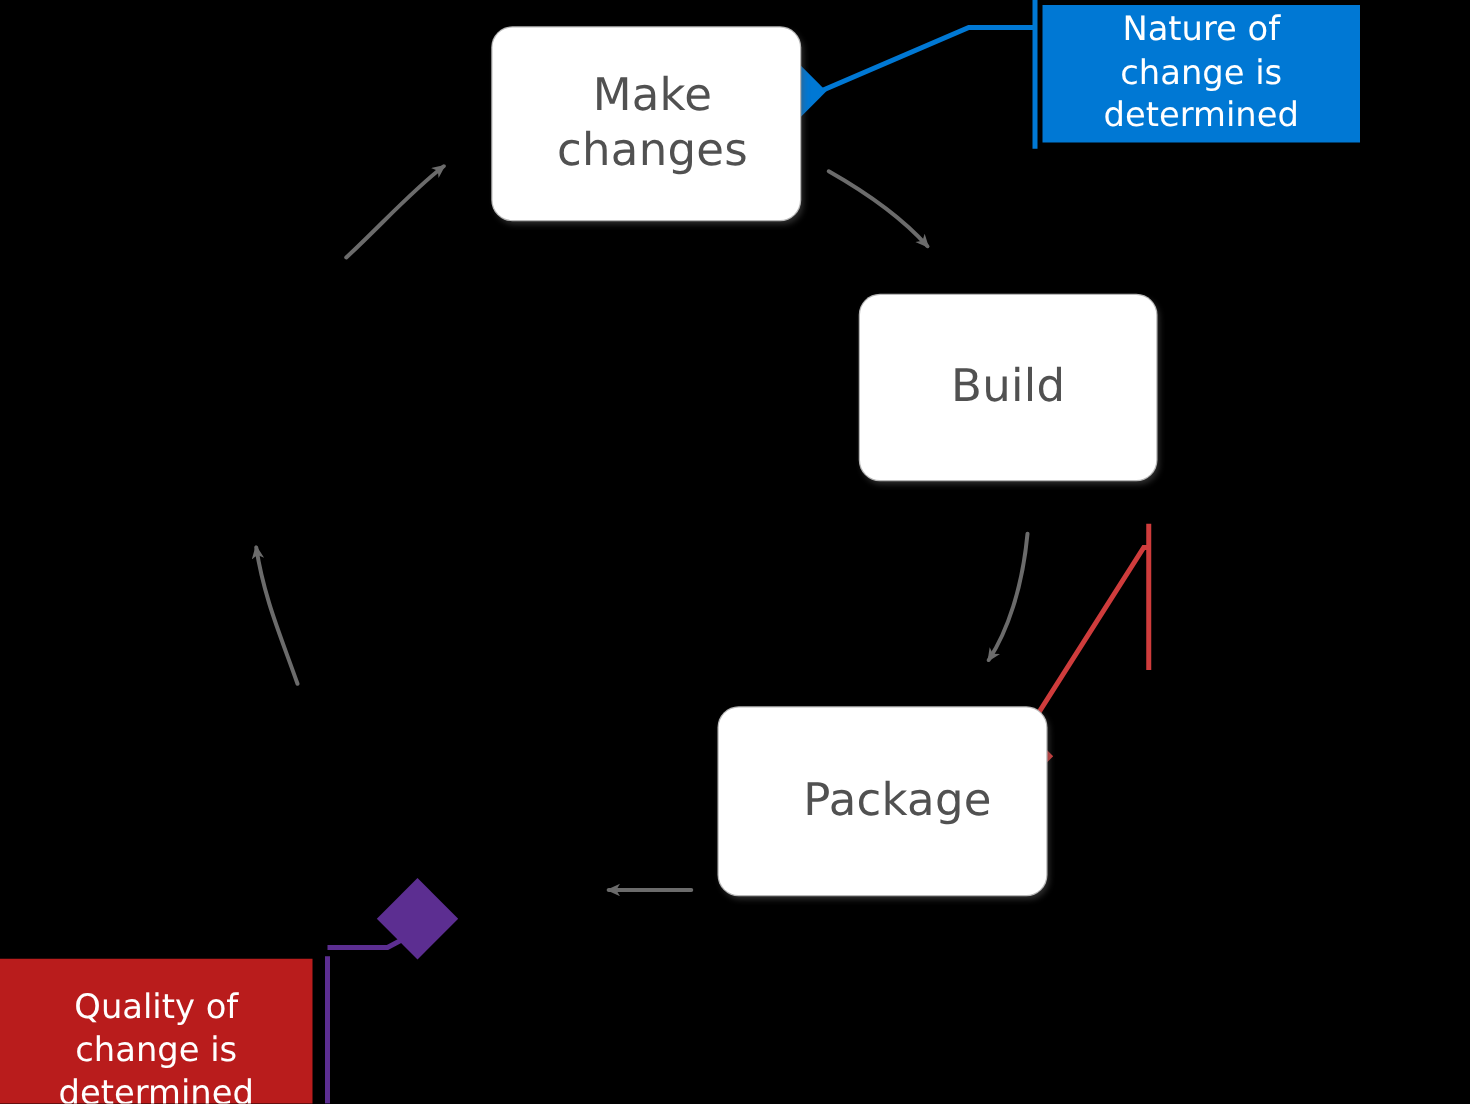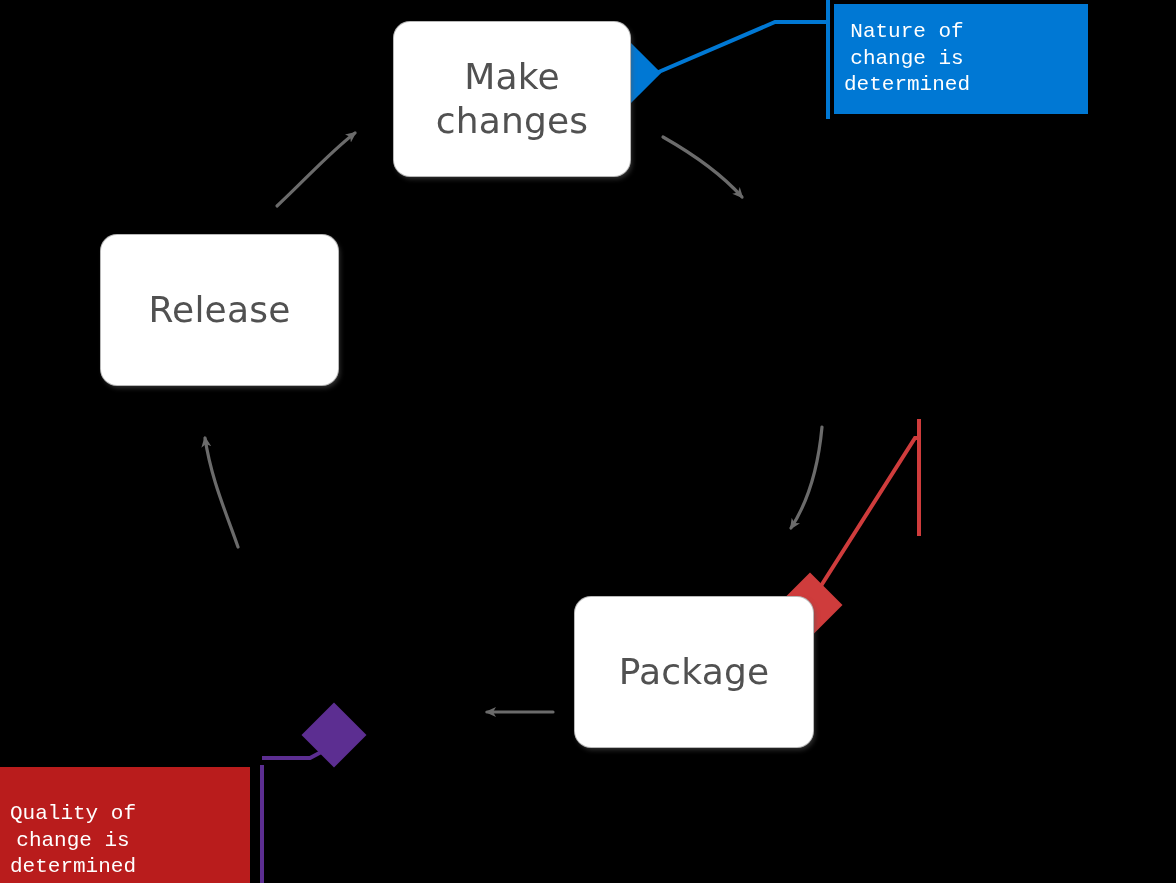--- a/index.html
+++ b/index.html
@@ -37,29 +37,28 @@
     font-weight: 400;
     line-height: 1.22;
     letter-spacing: 0.2px;
     z-index: 3;
   }
   .node-label { display: block; white-space: pre-line; }
   .callout {
     position: absolute;
     display: flex;
     align-items: center;
-    justify-content: flex-start;
+    justify-content: center;
     text-align: center;
     color: #ffffff;
-    font-size: 21px;
+    font-size: 27px;
     line-height: 1.28;
     z-index: 4;
     padding: 4px 10px;
     box-sizing: border-box;
-    font-family: Liberation Mono, monospace;
   }
   .callout-text { display: block; white-space: pre-line; }
   .callout-text b { font-weight: bold; }
   .conn-bar { position: absolute; z-index: 4; }
 </style>
 </head>
 <body>
 
 <div id="canvas">
 
@@ -102,34 +101,34 @@
       <rect x="608" y="51" width="44" height="44" fill="#0078D4" transform="rotate(45 630 73)"></rect>
     </g>
     <g>
       <rect x="787" y="582" width="46" height="46" fill="#CF3C3C" transform="rotate(45 810 605)"></rect>
     </g>
     <g>
       <rect x="311" y="712" width="46" height="46" fill="#5C2E91" transform="rotate(45 334 735)"></rect>
     </g>
   </svg>
 
-  <div class="node" style="left:394px; top:22px; width:236px; height:154px;">
+  <div class="node" style="left:394px; top:22px; width:236px; height:154px;padding-left:10px;">
     <span class="node-label">Make
 changes</span>
   </div>
 
+  <div class="node" style="left:688px; top:236px; width:237px; height:148px;">
+    <span class="node-label">Build</span>
+  </div>
 
-  <div class="node" style="left:575px; top:597px; width:238px; height:150px;">
+  <div class="node" style="left:575px; top:566px; width:238px; height:150px;padding-left:24px;">
     <span class="node-label">Package</span>
   </div>
 
 
-  <div class="node" style="left:101px; top:235px; width:237px; height:150px;">
-    <span class="node-label">Release</span>
-  </div>
 
   <div class="conn-bar" style="left:826px; top:0px; width:4px; height:119px; background:#0078D4;"></div>
   <div class="conn-bar" style="left:917px; top:419px; width:4px; height:117px; background:#CF3C3C;"></div>
   <div class="conn-bar" style="left:260px; top:765px; width:4px; height:118px; background:#5C2E91;"></div>
 
   <div class="callout" style="left:834px; top:4px; width:254px; height:110px; background:#0078D4;">
     <span class="callout-text">Nature of
 change is
 determined</span>
   </div>

